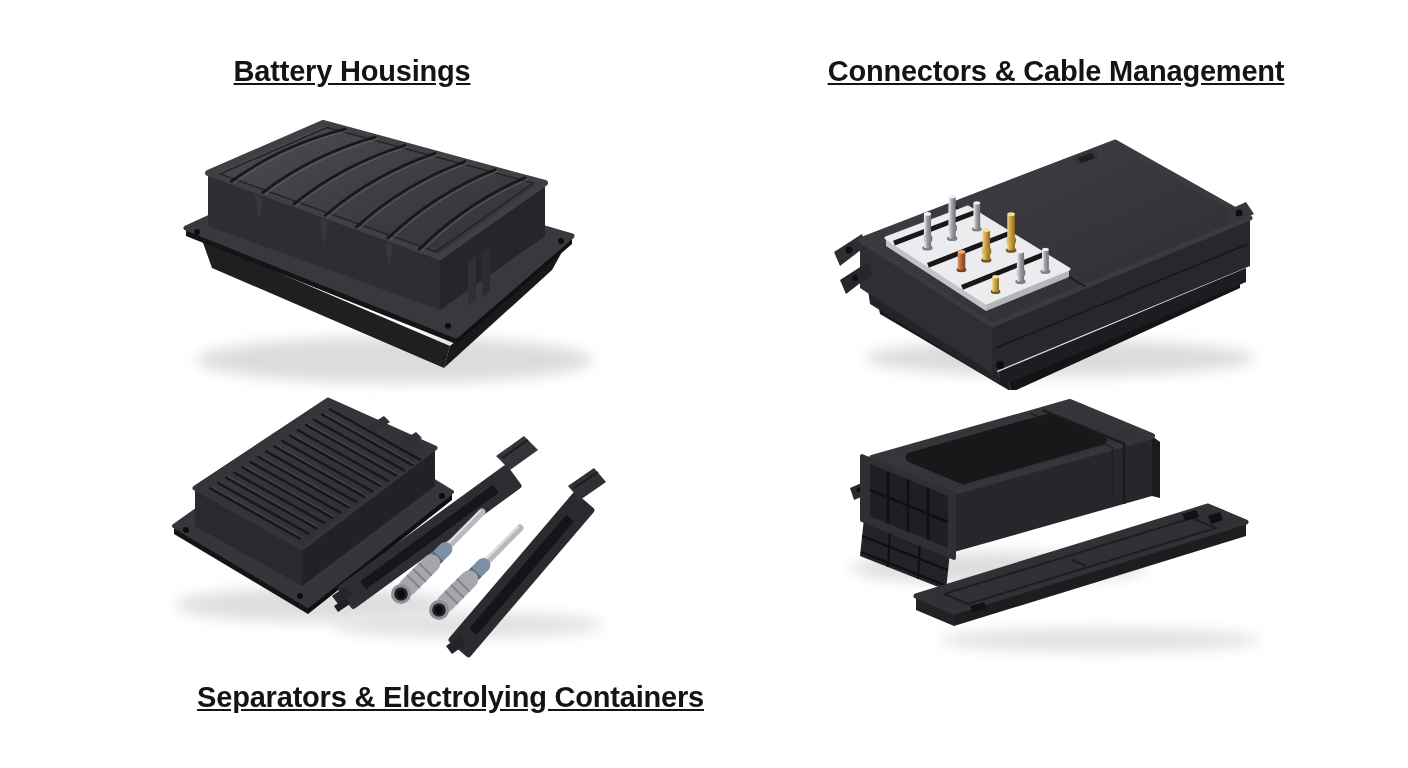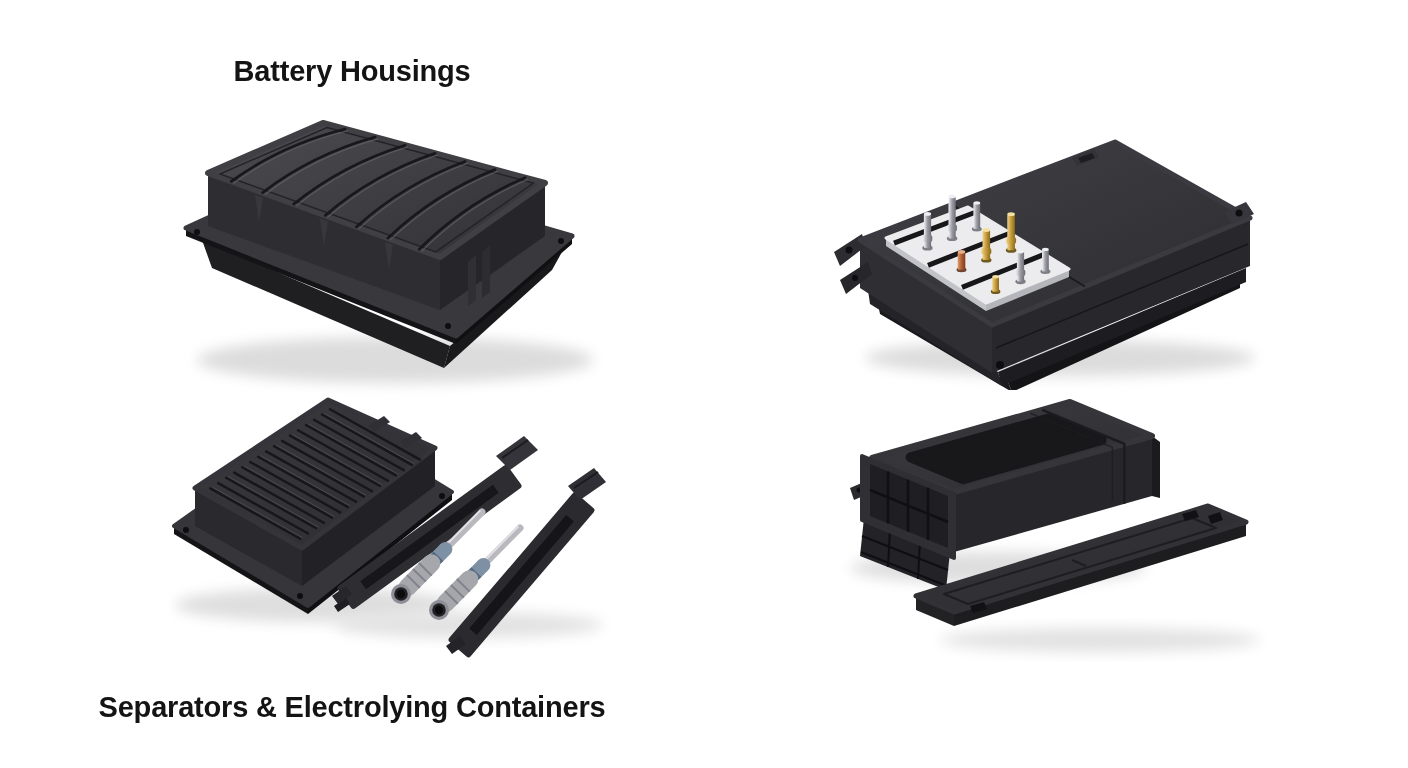--- a/index.html
+++ b/index.html
@@ -6,23 +6,23 @@
   body{width:1408px;height:768px;overflow:hidden;
        font-family:"Liberation Sans","DejaVu Sans",sans-serif;}
   .collage{position:relative;width:1408px;height:768px;background:#ffffff;}
   .cell{position:absolute;width:704px;height:384px;}
   #cell-tl{left:0;top:0;}
   #cell-tr{left:704px;top:0;}
   #cell-bl{left:0;top:384px;}
   #cell-br{left:704px;top:384px;}
   .caption{position:absolute;left:0;width:704px;margin:0;text-align:center;
            font-size:29px;font-weight:600;letter-spacing:-0.2px;color:#141414;
-           font-family:"Liberation Sans","DejaVu Sans",sans-serif;white-space:nowrap;}
+           font-family:"Liberation Sans","DejaVu Sans",sans-serif;white-space:nowrap;text-decoration:underline;}
   .caption.top{top:55px;}
-  .caption.bottom{top:307px;}
+  .caption.bottom{top:297px;text-align:right;}
   .photo{position:absolute;}
   #photo-battery{left:150px;top:110px;}
   #photo-connector{left:116px;top:120px;}
   #photo-separator{left:150px;top:6px;}
   #photo-structural{left:116px;top:6px;}
 </style>
 </head>
 <body>
 
 <main class="collage">
@@ -64,20 +64,21 @@
       <polygon points="70,64 177,17.5 383.4,73.1 285.7,141.9" fill="none" stroke="#232327" stroke-width="1.4"></polygon>
       <path d="M81.2,71.4 Q131.2,35.2 195.2,19 M112.5,82.7 Q161.9,44.9 225.2,27.1 M143.8,94.1 Q192.5,54.7 255.1,35.2 M175.2,105.4 Q223.2,64.4 285.1,43.3 M206.5,116.8 Q253.8,74.1 315.1,51.4 M237.8,128.1 Q284.5,83.8 345.1,59.5 M269.1,139.4 Q315.1,93.5 375.1,67.6" fill="none" stroke="#18181a" stroke-width="2.6" stroke-linecap="round"></path>
       <path d="M81.2,71.4 Q131.2,35.2 195.2,19 M112.5,82.7 Q161.9,44.9 225.2,27.1 M143.8,94.1 Q192.5,54.7 255.1,35.2 M175.2,105.4 Q223.2,64.4 285.1,43.3 M206.5,116.8 Q253.8,74.1 315.1,51.4 M237.8,128.1 Q284.5,83.8 345.1,59.5 M269.1,139.4 Q315.1,93.5 375.1,67.6" fill="none" stroke="#5e5e64" stroke-width="1.1" stroke-linecap="round" opacity="0.85" transform="translate(2.6,1.8)"></path>
 
       <polygon points="318,152 326,145 326,190 318,196" fill="#2f2f34"></polygon>
       <polygon points="332,142 340,135 340,182 332,188" fill="#2c2c31"></polygon>
     </svg>
   </section>
 
   <section class="cell" id="cell-tr">
+    <h2 class="caption top">Connectors &amp; Cable Management</h2>
     <svg class="photo" id="photo-connector" role="img" width="480" height="270" viewBox="0 0 480 270" aria-label="Connectors &amp; Cable Management">
       <defs>
         <filter id="b2" x="-40%" y="-40%" width="180%" height="180%">
             <feGaussianBlur stdDeviation="7"></feGaussianBlur>
           </filter>
         <linearGradient id="g2" x1="0" y1="0" x2="1" y2="1">
           <stop offset="0" stop-color="#404046"></stop>
             <stop offset="1" stop-color="#2c2c30"></stop>
         </linearGradient>
         <linearGradient id="silverG" x1="0" y1="0" x2="1" y2="0">

